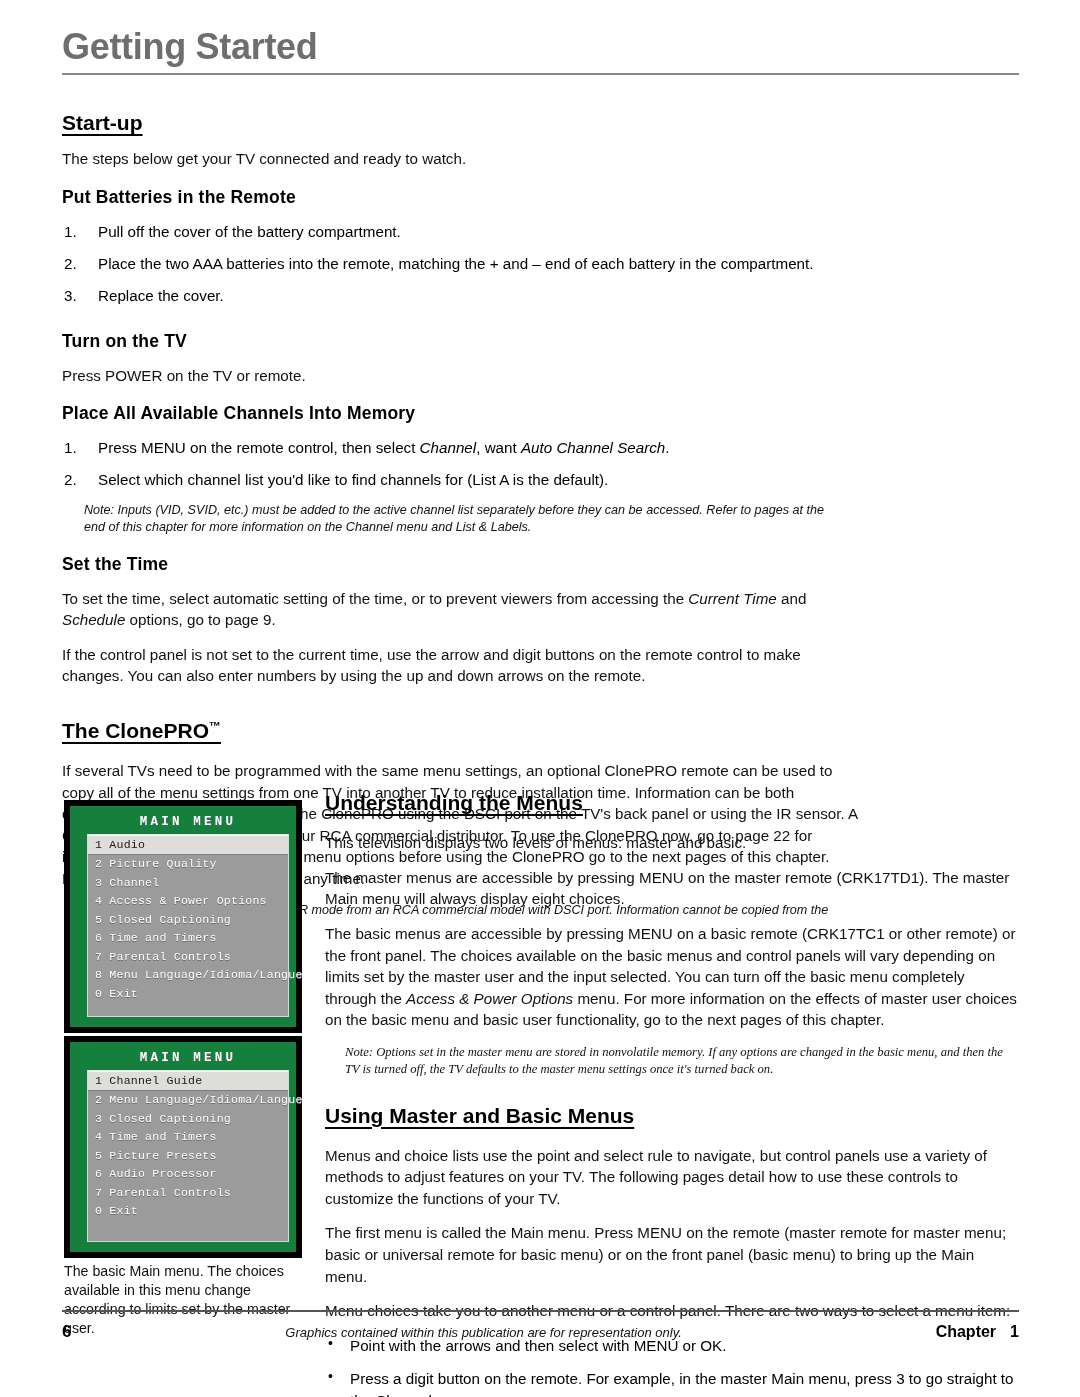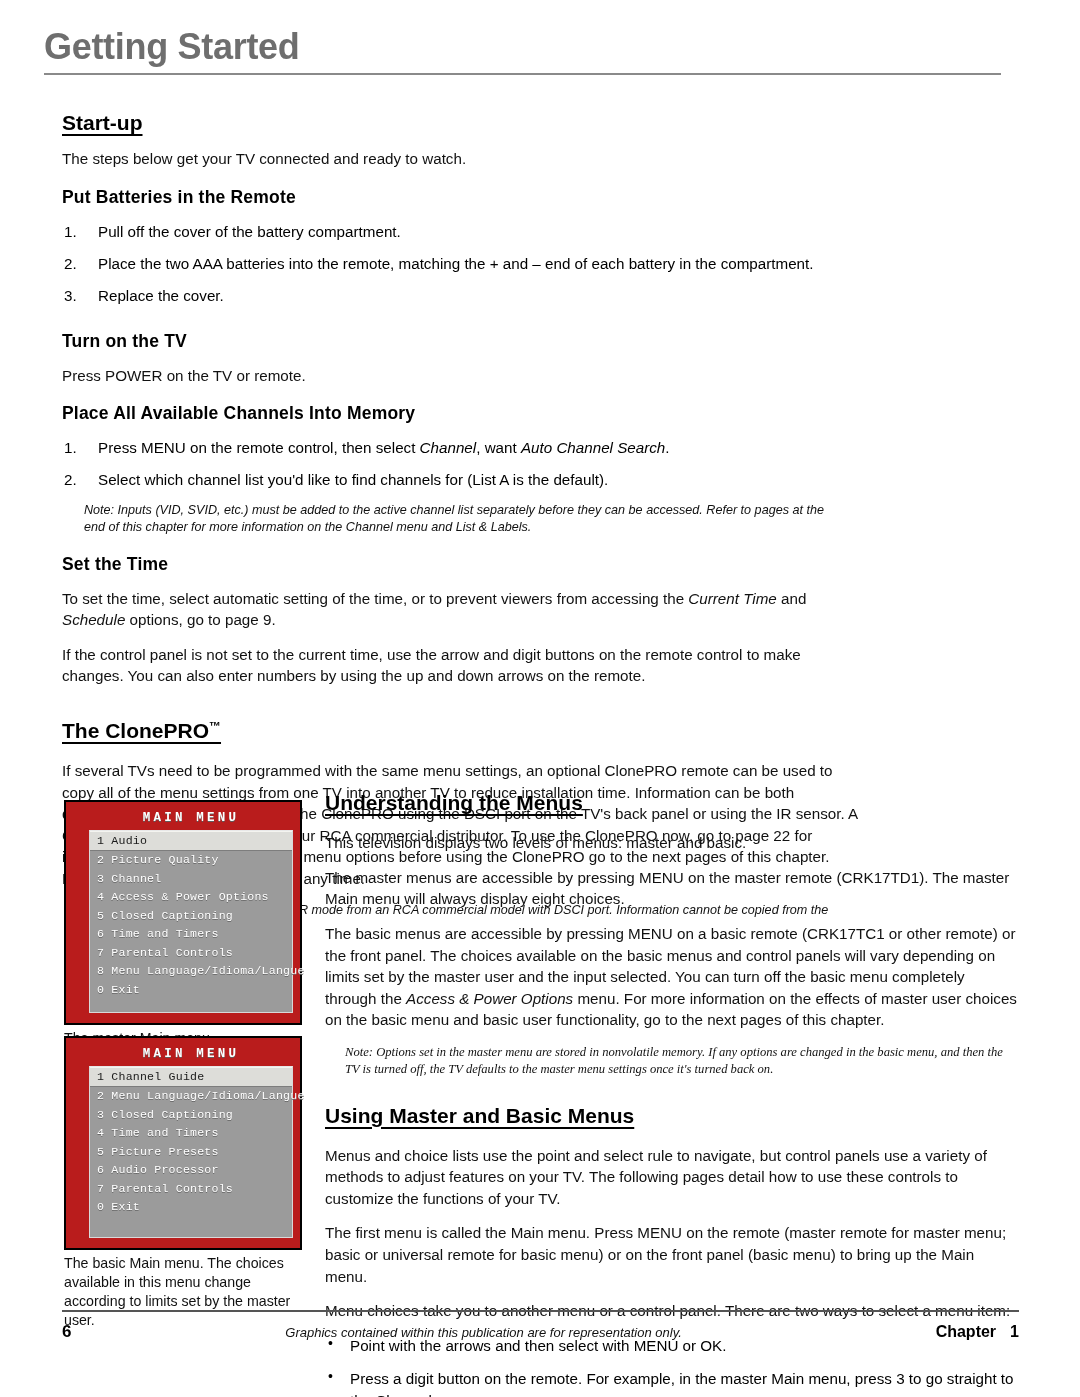--- a/index.html
+++ b/index.html
@@ -19,21 +19,21 @@
     position: relative;
     width: 1080px;
     height: 1397px;
     box-sizing: border-box;
     padding: 0;
   }
 
   
   .page-header {
     position: absolute;
-    left: 44px;
+    left: 62px;
     top: 28px;
     width: 958px;
   }
   .chapter-title {
     font-size: 36px;
     font-weight: bold;
     color: #6e6e6e;
     letter-spacing: -0.3px;
     line-height: 1.08;
     margin: 0;
@@ -129,23 +129,23 @@
   .note-indent { padding-left: 22px; padding-right: 24px; }
 
   
   .tv-figure { position: absolute; }
   .tv-figure.first { left: 64px; top: 800px; }
   .tv-figure.second { left: 64px; top: 1036px; }
 
   .tv-box {
     width: 238px;
     box-sizing: border-box;
-    background: #b91c1c;
-    border: 2px solid #000000;
-    padding: 6px 7px 10px 23px;
+    background: #15803d;
+    border: 6px solid #000000;
+    padding: 6px 7px 10px 17px;
     font-family: "Liberation Mono", monospace;
   }
   .tv-title {
     text-align: center;
     color: #ffffff;
     font-size: 12.5px;
     font-weight: bold;
     letter-spacing: 3.2px;
     padding: 3px 0 5px 0;
     text-shadow: 0 1px 0 #5d5d5d;

